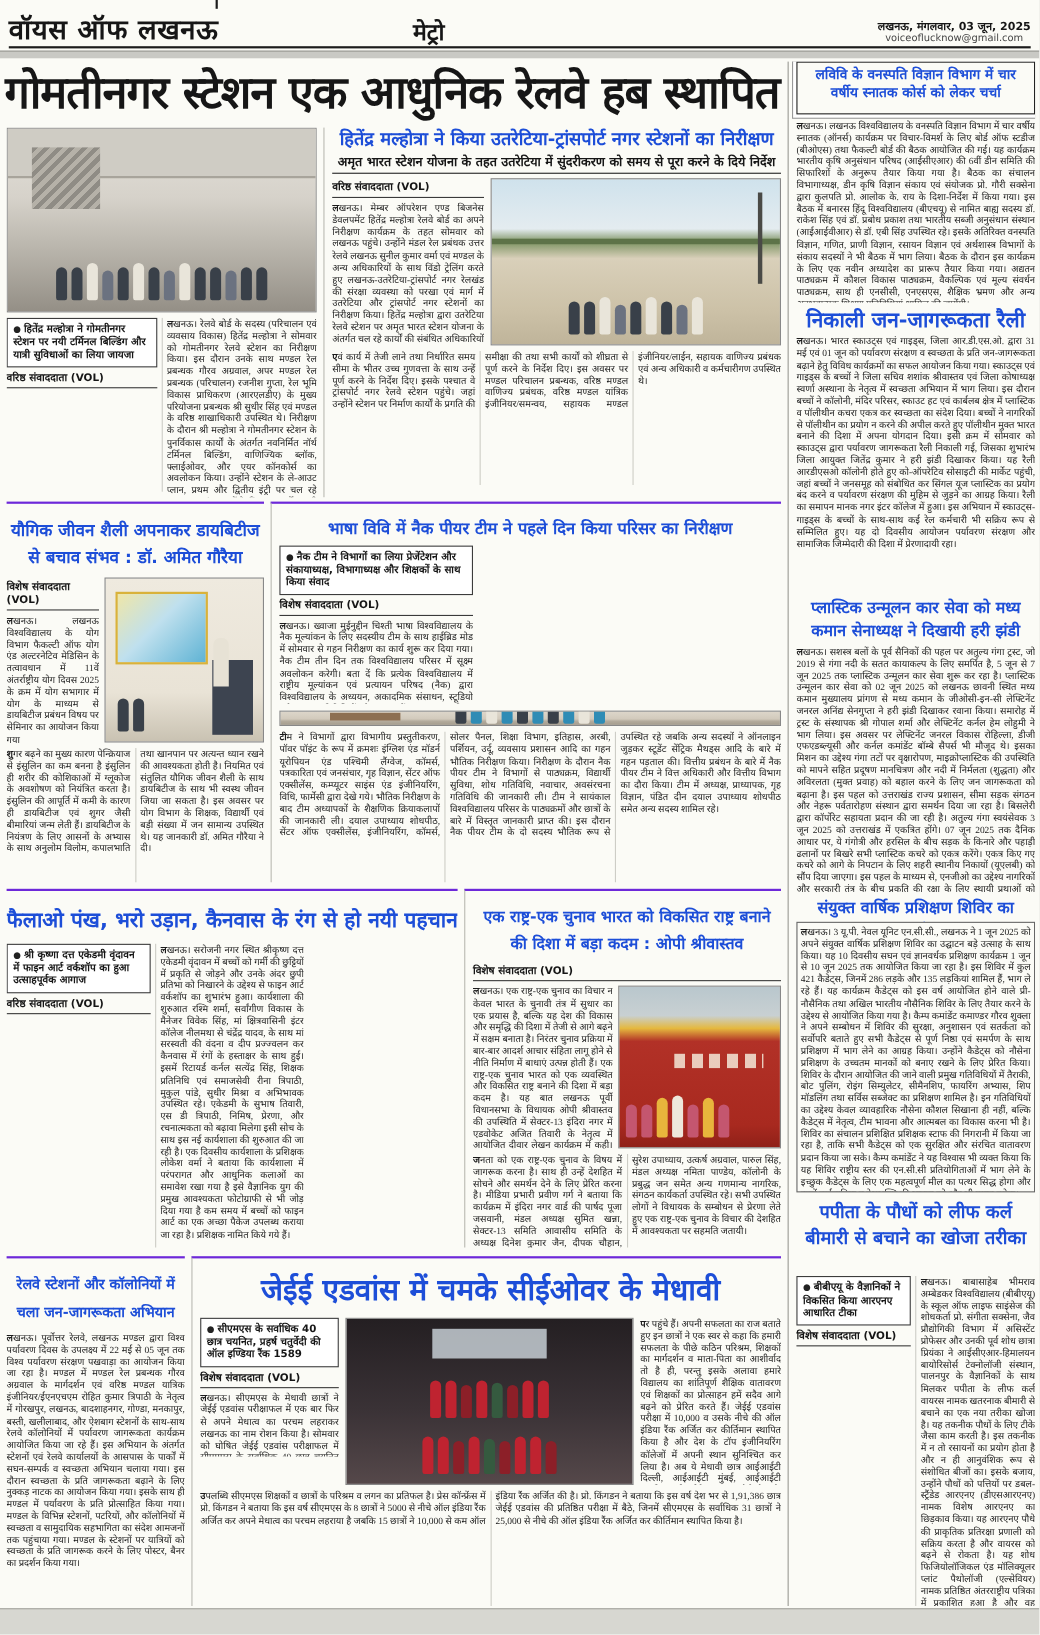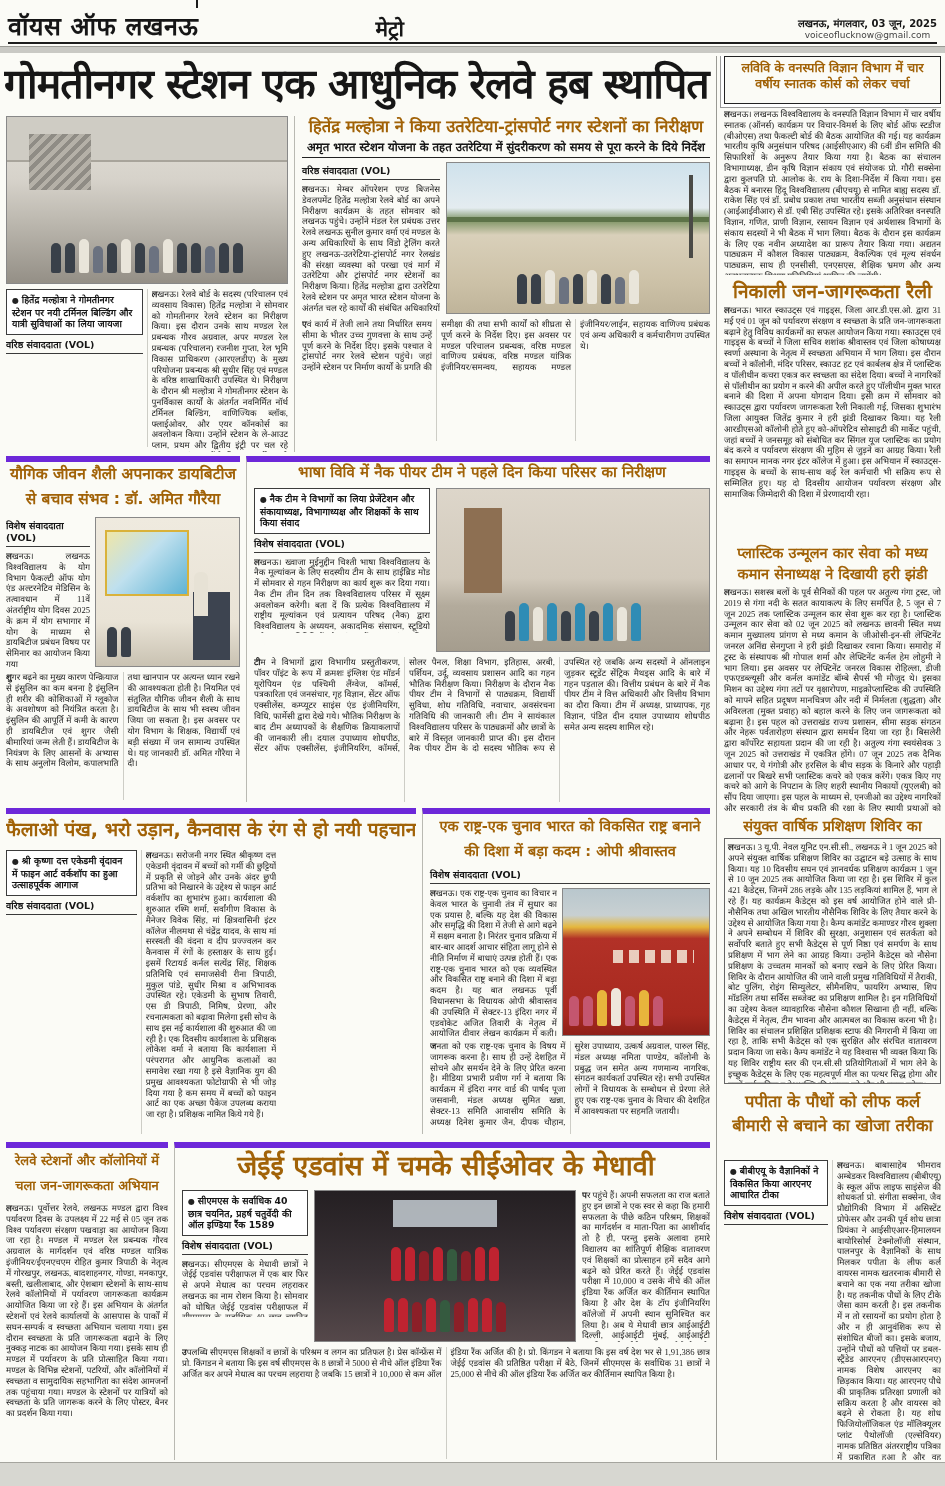--- a/index.html
+++ b/index.html
@@ -11,36 +11,36 @@
   .m-left{display:flex;align-items:flex-end;gap:6px;font-family:"DejaVu Sans",sans-serif;font-weight:800;flex-direction:column;}
   .pageno{font-size:26px;line-height:26px;}
   .vbar{width:2px;height:26px;background:#1c1c1c;display:inline-block;}
   .paper{font-size:25px;line-height:26px;letter-spacing:0.5px;}
   .m-center{font-family:"DejaVu Sans",sans-serif;font-weight:800;font-size:21px;line-height:22px;transform:translateX(-120px);margin-left:23px;}
   .m-right{text-align:center;font-family:"DejaVu Sans",sans-serif;}
   .dateline{font-size:10px;font-weight:700;}
   .email{font-size:9px;color:#444;}
   .grayband{position:absolute;left:0;top:46px;width:945px;height:6px;background:#c9c9c4;border-top:1px solid #9a9a94;}
   
-  .hl{font-family:"DejaVu Sans",sans-serif;font-weight:800;color:#a16207;overflow:hidden;}
+  .hl{font-family:"DejaVu Sans",sans-serif;font-weight:800;color:#1d4ed8;overflow:hidden;}
   .lead-hl{position:absolute;left:4px;top:56px;width:708px;height:58px;margin:0;font-family:"DejaVu Sans",sans-serif;
            font-weight:800;font-size:41px;line-height:56px;letter-spacing:-1px;white-space:nowrap;overflow:hidden;}
   .blk{position:absolute;box-sizing:border-box;overflow:hidden;}
   .body{font-size:8.6px;line-height:10.8px;text-align:justify;color:#1b1b1b;overflow:hidden;}
   .body::first-letter{font-weight:bold;}
   .cols2{column-count:2;column-gap:9px;column-rule:1px solid #cdcdc6;}
   .cols3{column-count:3;column-gap:9px;column-rule:1px solid #cdcdc6;}
   .byline{font-family:"DejaVu Sans",sans-serif;font-weight:700;font-size:9.5px;line-height:12px;
           border-bottom:1px solid #3a3a3a;padding-bottom:2px;margin:3px 0 4px 0;break-inside:avoid;}
   .capbox,.bulletbox{border:1px solid #3c3c3c;padding:4px 5px;font-family:"DejaVu Sans",sans-serif;
           font-weight:700;font-size:9.3px;line-height:11.5px;margin-bottom:4px;break-inside:avoid;background:#fff;}
   .capbox::before,.bulletbox::before{content:"● ";font-size:8px;color:#222;}
   .subhead{font-family:"DejaVu Sans",sans-serif;font-weight:800;font-size:11.5px;line-height:14px;text-align:center;
            border-bottom:1.5px solid #222;padding-bottom:3px;margin-bottom:4px;overflow:hidden;}
-  .rule-t{border-top:6px solid #6d28d9;padding-top:0;}
+  .rule-t{border-top:2px solid #6d28d9;padding-top:12px;}
   .rule-l{border-left:1px solid #b9b9b2;padding-left:7px;}
   
   .photo{position:relative;overflow:hidden;border:1px solid #888;box-sizing:border-box;}
   .figs{position:absolute;left:4%;right:4%;bottom:6%;display:flex;align-items:flex-end;gap:4px;justify-content:center;}
   .figs span{display:inline-block;width:10px;height:30px;border-radius:5px 5px 2px 2px;background:#394049;}
   .figs span:nth-child(3n){background:#e9e5da;height:34px;}
   .figs span:nth-child(4n){background:#6b7280;height:27px;}
   .figs.red span{background:#bf2330;height:34px;}
   .figs.red span:nth-child(3n){background:#8c1f28;height:30px;}
   .figs.red span:nth-child(5n){background:#355a3f;height:32px;}
@@ -183,21 +183,21 @@
             <span></span>
             <span></span>
           </div>
       </div>
     </div>
     <div class="body cols2" style="height:128px;margin-top:5px;">शुगर बढ़ने का मुख्य कारण पेन्क्रियाज से इंसुलिन का कम बनना है इंसुलिन ही शरीर की कोशिकाओं में ग्लूकोज के अवशोषण को नियंत्रित करता है। इंसुलिन की आपूर्ति में कमी के कारण ही डायबिटीज एवं शुगर जैसी बीमारियां जन्म लेती हैं। डायबिटीज के नियंत्रण के लिए आसनों के अभ्यास के साथ अनुलोम विलोम, कपालभाति तथा खानपान पर अत्यन्त ध्यान रखने की आवश्यकता होती है। नियमित एवं संतुलित यौगिक जीवन शैली के साथ डायबिटीज के साथ भी स्वस्थ जीवन जिया जा सकता है। इस अवसर पर योग विभाग के शिक्षक, विद्यार्थी एवं बड़ी संख्या में जन सामान्य उपस्थित थे। यह जानकारी डॉ. अमित गौरैया ने दी।</div>
   </section>
 
   <section class="blk rule-t rule-l" style="left:246px;top:456px;width:464px;height:346px;">
     <div class="hl" style="font-size:15px;line-height:21px;height:23px;text-align:center;">भाषा विवि में नैक पीयर टीम ने पहले दिन किया परिसर का निरीक्षण</div>
-    <div style="display:flex;gap:6px;height:164px;margin-top:3px;">
+    <div style="display:flex;gap:6px;height:164px;margin-top:3px;flex-direction:column;">
       <div style="width:176px;flex:none;">
         <div class="bulletbox"><span>नैक टीम ने विभागों का लिया प्रेजेंटेशन और संकायाध्यक्ष, विभागाध्यक्ष और शिक्षकों के साथ किया संवाद</span></div>
         <div class="byline">विशेष संवाददाता (VOL)</div>
         <div class="body" style="height:76px;">लखनऊ। ख्वाजा मुईनुद्दीन चिश्ती भाषा विश्वविद्यालय के नैक मूल्यांकन के लिए सदस्यीय टीम के साथ हाईब्रिड मोड में सोमवार से गहन निरीक्षण का कार्य शुरू कर दिया गया। नैक टीम तीन दिन तक विश्वविद्यालय परिसर में सूक्ष्म अवलोकन करेगी। बता दें कि प्रत्येक विश्वविद्यालय में राष्ट्रीय मूल्यांकन एवं प्रत्यायन परिषद (नैक) द्वारा विश्वविद्यालय के अध्ययन, अकादमिक संसाधन, स्टूडियो समेत अन्य गतिविधियों और संसाधनों का मूल्यांकन किया जाता है। भाषा विश्वविद्यालय में नैक पीयर का स्वागत और अभिनंदन विश्वविद्यालय के कुलपति प्रो. अजय तनेजा के संरक्षण में किया गया</div>
       </div>
       <div class="photo ph-corridor" style="flex:1;height:164px;">
         <div class="figs">
             <span></span>
             <span></span>
             <span></span>

